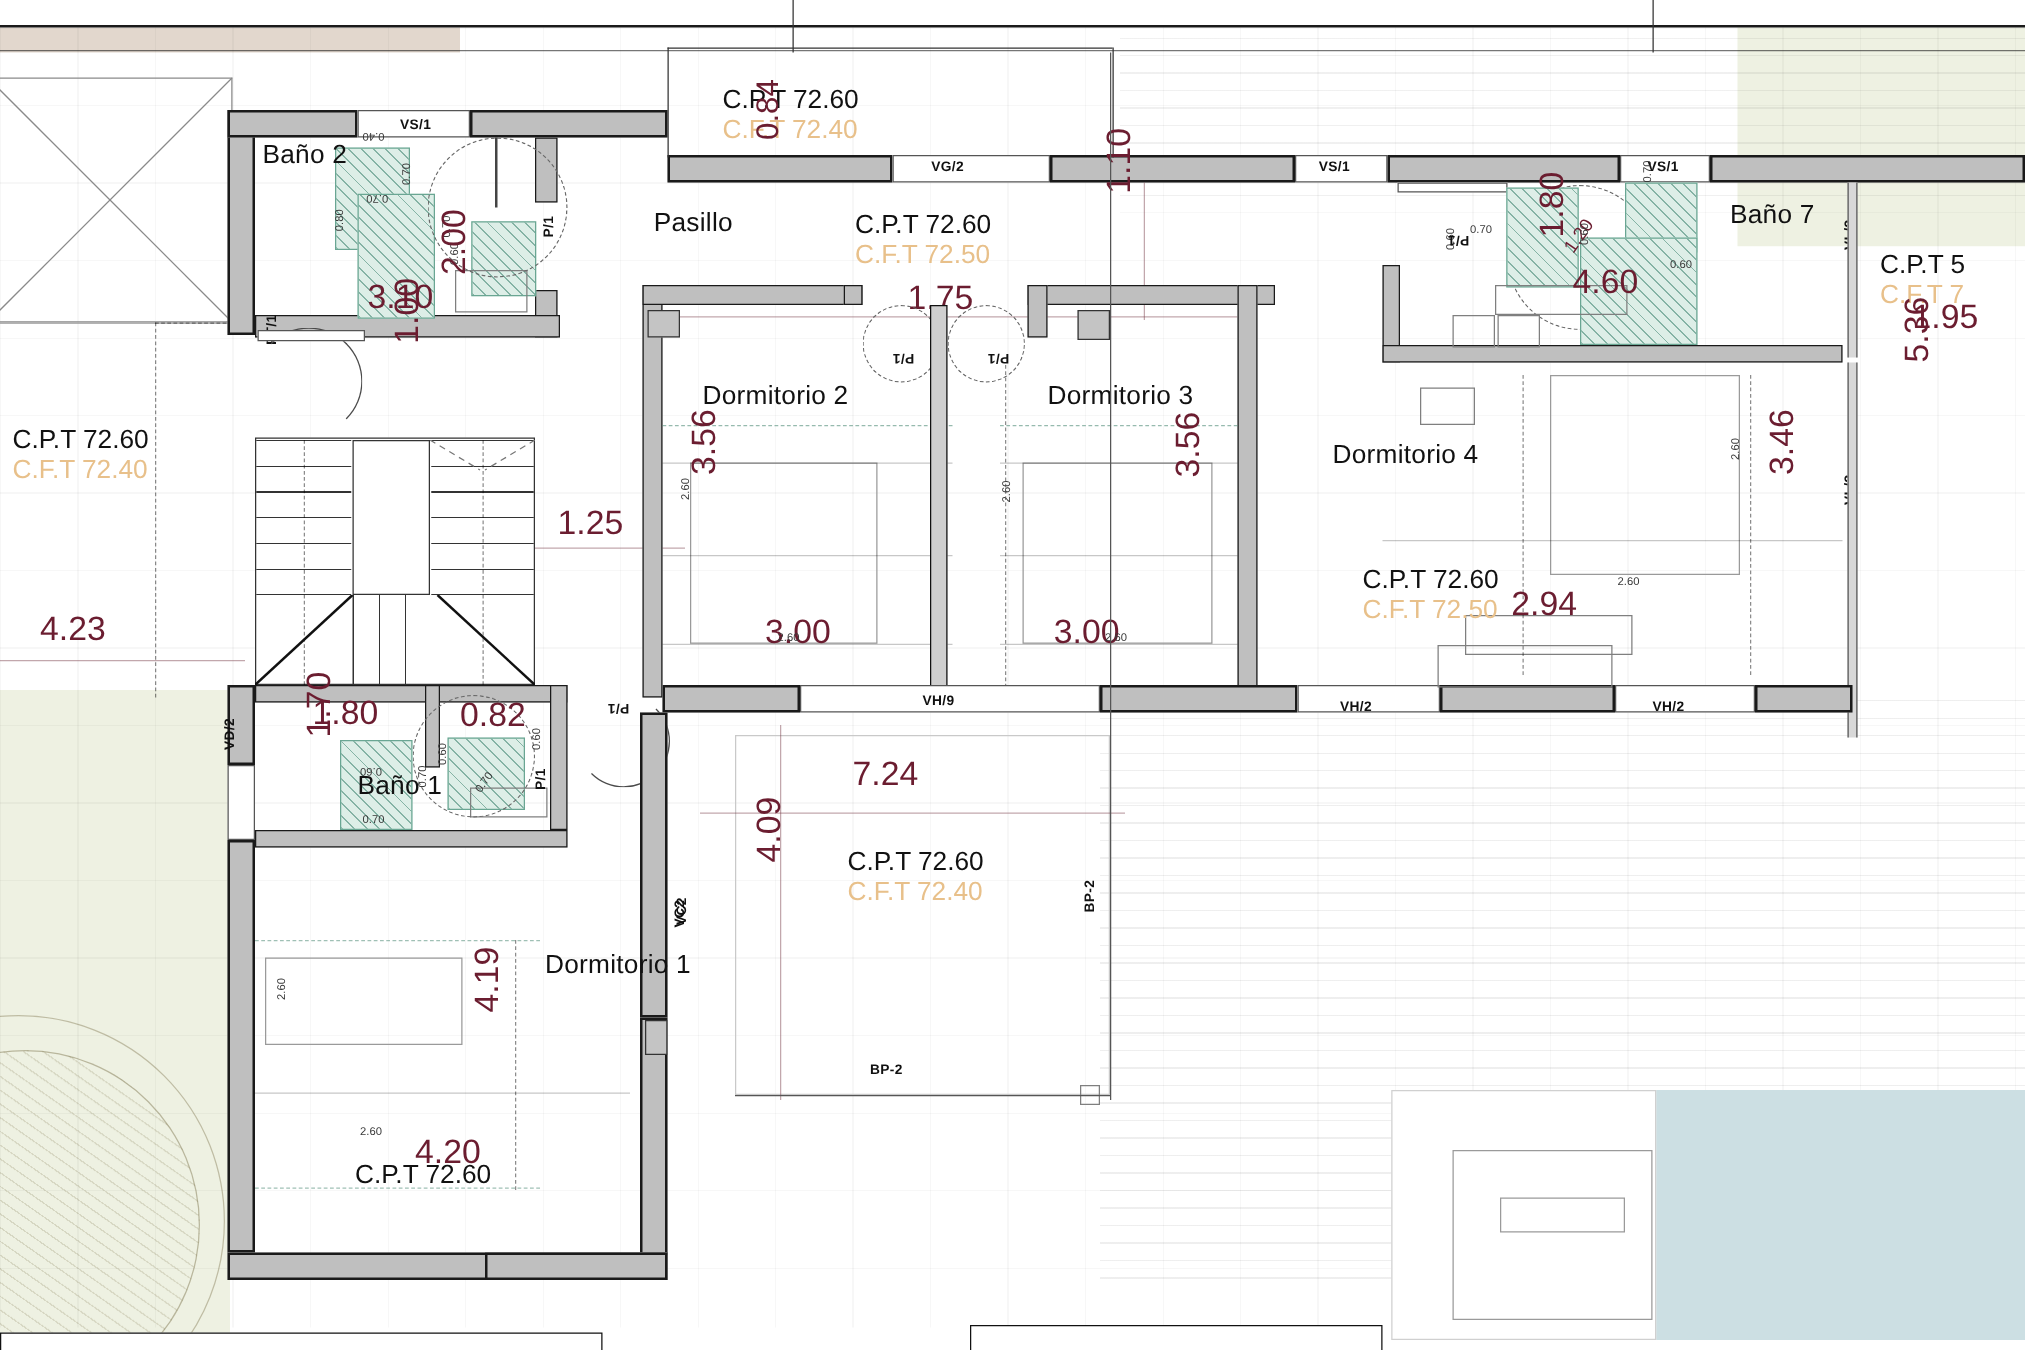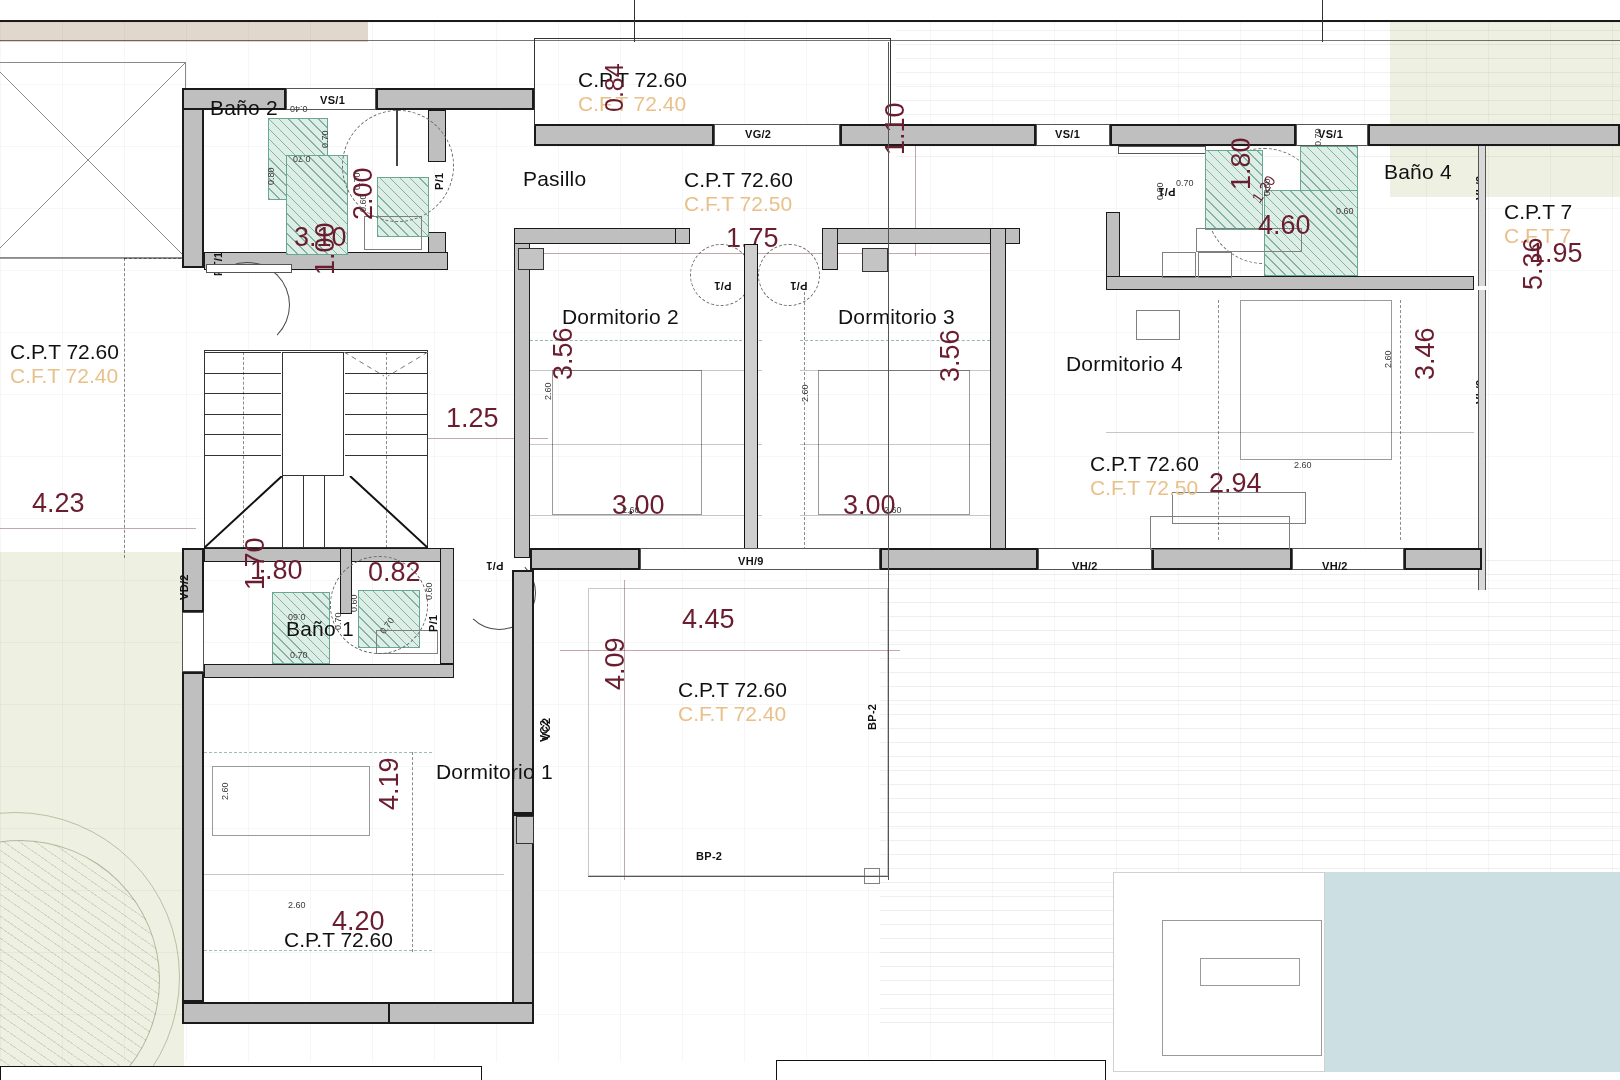--- a/index.html
+++ b/index.html
@@ -133,21 +133,21 @@
   <div class="ab arcd" style="left:342px;top:110px;width:112px;height:112px;"></div>
   <div class="ab" style="left:396px;top:110px;width:2px;height:56px;background:#444;"></div>
 
   <div class="ab tiny" style="left:290px;top:104px;"><span class="rot180" style="display:inline-block">0.40</span></div>
   <div class="ab tiny rot90" style="left:320px;top:148px;"><span>0.70</span></div>
   <div class="ab tiny" style="left:293px;top:154px;"><span class="rot180" style="display:inline-block">0.70</span></div>
   <div class="ab tiny rot90" style="left:266px;top:185px;"><span>0.80</span></div>
   <div class="ab tiny rot90" style="left:352px;top:190px;"><span>0.70</span></div>
   <div class="ab tiny rot90" style="left:358px;top:212px;"><span>0.60</span></div>
 
-  <div class="ab room" style="left:210px;top:96px;">Baño 2</div>
+  <div class="ab room" style="left:210px;top:112px;">Baño 2</div>
   <div class="ab dim" style="left:294px;top:222px;">3.10</div>
   <div class="ab dim rot90" style="left:348px;top:220px;">2.00</div>
   <div class="ab tag rot90" style="left:433px;top:190px;">P/1</div>
   <div class="ab tag" style="left:320px;top:94px;">VS/1</div>
 
   <div class="ab room" style="left:523px;top:167px;">Pasillo</div>
   <div class="ab cpt" style="left:684px;top:168px;">C.P.T 72.60</div>
   <div class="ab cft" style="left:684px;top:192px;">C.F.T 72.50</div>
   <div class="ab tag" style="left:745px;top:128px;">VG/2</div>
   <div class="ab tag" style="left:1055px;top:128px;">VS/1</div>
@@ -236,21 +236,21 @@
   <div class="ab wall-thin" style="left:1106px;top:276px;width:368px;height:14px;"></div>
   <div class="ab opening" style="left:1118px;top:146px;width:88px;height:8px;"></div>
   <div class="ab arcd" style="left:1206px;top:148px;width:116px;height:116px;"></div>
   <div class="ab hatch" style="left:1205px;top:150px;width:58px;height:80px;"></div>
   <div class="ab hatch" style="left:1300px;top:146px;width:58px;height:56px;"></div>
   <div class="ab hatch" style="left:1264px;top:190px;width:94px;height:86px;"></div>
   <div class="ab fixbox" style="left:1162px;top:252px;width:34px;height:26px;"></div>
   <div class="ab fixbox" style="left:1198px;top:252px;width:34px;height:26px;"></div>
   <div class="ab fixbox" style="left:1196px;top:228px;width:106px;height:24px;"></div>
 
-  <div class="ab room" style="left:1384px;top:160px;">Baño 4</div>
+  <div class="ab room" style="left:1384px;top:160px;">Baño 7</div>
   <div class="ab dim" style="left:1258px;top:210px;">4.60</div>
   <div class="ab dim rot90" style="left:1226px;top:190px;">1.80</div>
   <div class="ab dim-s rotn35" style="left:1248px;top:196px;font-size:15px;">1.20</div>
   <div class="ab tiny" style="left:1176px;top:178px;"><span>0.70</span></div>
   <div class="ab tiny rot90" style="left:1155px;top:200px;"><span>0.60</span></div>
   <div class="ab tiny rot90" style="left:1262px;top:196px;"><span>0.60</span></div>
   <div class="ab tiny rot90" style="left:1313px;top:146px;"><span>0.70</span></div>
   <div class="ab tiny" style="left:1336px;top:206px;"><span>0.60</span></div>
   <div class="ab tag rot180" style="left:1158px;top:186px;">P/1</div>
 
@@ -261,21 +261,21 @@
   <div class="ab dash-v" style="left:1218px;top:300px;height:240px;"></div>
   <div class="ab dash-v" style="left:1400px;top:300px;height:240px;"></div>
   <div class="ab guide" style="left:1106px;top:432px;width:368px;height:1px;"></div>
   <div class="ab cpt" style="left:1090px;top:452px;">C.P.T 72.60</div>
   <div class="ab cft" style="left:1090px;top:476px;">C.F.T 72.50</div>
   <div class="ab dim" style="left:1209px;top:468px;">2.94</div>
   <div class="ab dim rot90" style="left:1410px;top:380px;">3.46</div>
   <div class="ab tiny" style="left:1294px;top:460px;"><span>2.60</span></div>
   <div class="ab tiny rot90" style="left:1383px;top:368px;"><span>2.60</span></div>
 
-  <div class="ab cpt" style="left:1504px;top:200px;">C.P.T 7</div>
+  <div class="ab cpt" style="left:1504px;top:200px;">C.P.T 5</div>
   <div class="ab cft" style="left:1504px;top:224px;">C.F.T 7</div>
   <div class="ab dim" style="left:1530px;top:238px;">1.95</div>
   <div class="ab dim rot90" style="left:1518px;top:290px;">5.36</div>
   <div class="ab tag rot90" style="left:1474px;top:200px;">VL/2</div>
   <div class="ab tag rot90" style="left:1474px;top:404px;">VL/3</div>
   <div class="ab" style="left:1478px;top:146px;width:8px;height:140px;background:#d8d8d8;border-left:1px solid #555;border-right:1px solid #555;"></div>
   <div class="ab" style="left:1478px;top:290px;width:8px;height:300px;background:#d8d8d8;border-left:1px solid #555;border-right:1px solid #555;"></div>
 
   <div class="ab wall" style="left:530px;top:548px;width:110px;height:22px;"></div>
   <div class="ab opening" style="left:640px;top:548px;width:240px;height:22px;"></div>
@@ -324,21 +324,21 @@
   <div class="ab guide" style="left:204px;top:874px;width:300px;height:1px;"></div>
   <div class="ab dim rot90" style="left:374px;top:810px;">4.19</div>
   <div class="ab dim" style="left:332px;top:906px;">4.20</div>
   <div class="ab tiny rot90" style="left:220px;top:800px;"><span>2.60</span></div>
   <div class="ab tiny" style="left:288px;top:900px;"><span>2.60</span></div>
   <div class="ab cpt" style="left:284px;top:928px;">C.P.T 72.60</div>
   <div class="ab tag rot90" style="left:540px;top:740px;">VC2</div>
   <div class="ab wall-plain" style="left:516px;top:816px;width:18px;height:28px;"></div>
 
   <div class="ab" style="left:588px;top:588px;width:300px;height:288px;border:1px solid #c9c9c9;"></div>
-  <div class="ab dim" style="left:682px;top:604px;">4.45</div>
+  <div class="ab dim" style="left:682px;top:604px;">7.24</div>
   <div class="ab dimline" style="left:560px;top:650px;width:340px;"></div>
   <div class="ab dim rot90" style="left:600px;top:690px;">4.09</div>
   <div class="ab dimline-v" style="left:624px;top:580px;height:300px;"></div>
   <div class="ab cpt" style="left:678px;top:678px;">C.P.T 72.60</div>
   <div class="ab cft" style="left:678px;top:702px;">C.F.T 72.40</div>
   <div class="ab tag rot90" style="left:866px;top:730px;">BP-2</div>
   <div class="ab tag" style="left:696px;top:850px;">BP-2</div>
   <div class="ab tag rot90" style="left:538px;top:742px;">VC2</div>
   <div class="ab fixbox" style="left:864px;top:868px;width:16px;height:16px;"></div>
   <div class="ab" style="left:888px;top:42px;width:1px;height:838px;background:#555;"></div>

